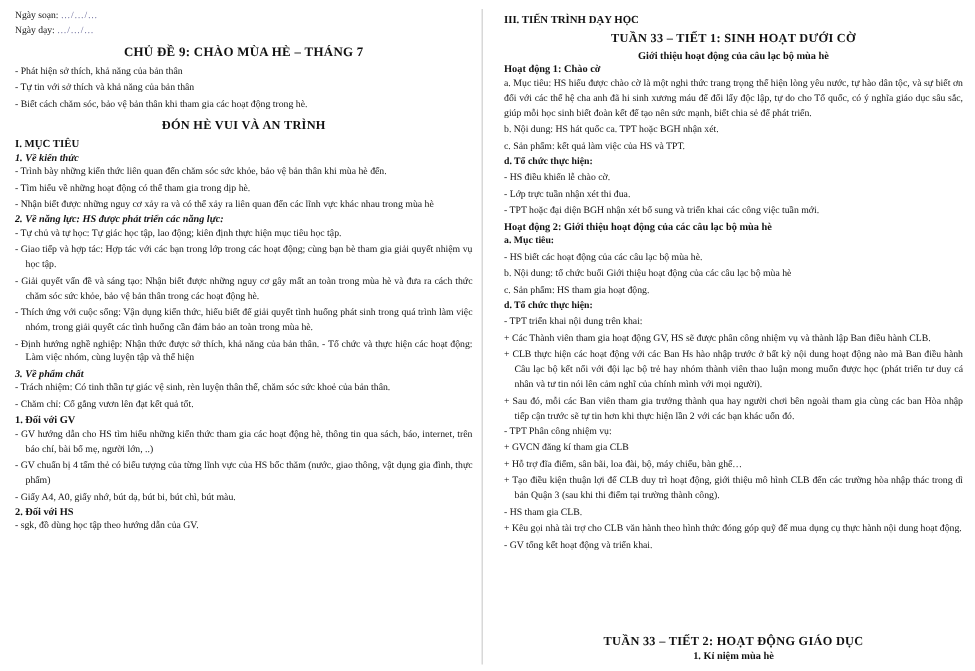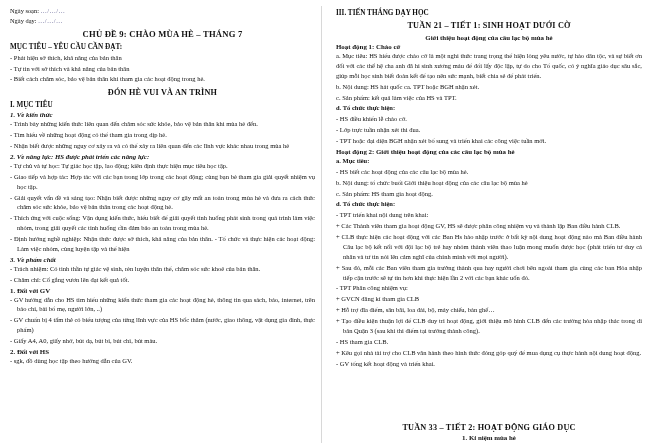--- a/index.html
+++ b/index.html
@@ -106,21 +106,20 @@
         <span class="dots">…/…/…</span>
       </div>
       <div>
         <span>Ngày dạy:</span>
         <span class="dots">…/…/…</span>
       </div>
     </div>
 
     <div class="h-center big">CHỦ ĐỀ 9: CHÀO MÙA HÈ – THÁNG 7</div>
 
-    <div class="h-left">MỤC TIÊU – YÊU CẦU CẦN ĐẠT:</div>
     <p class="t hang">- Phát hiện sở thích, khả năng của bản thân</p>
     <p class="t hang">- Tự tin với sở thích và khả năng của bản thân</p>
     <p class="t hang">- Biết cách chăm sóc, bảo vệ bản thân khi tham gia các hoạt động trong hè.</p>
 
     <div class="h-center">ĐÓN HÈ VUI VÀ AN TRÌNH</div>
 
     <div class="h-left">I. MỤC TIÊU</div>
     <div class="h-italic">1. Về kiến thức</div>
     <p class="t hang">- Trình bày những kiến thức liên quan đến chăm sóc sức khỏe, bảo vệ bản thân khi mùa hè đến.</p>
     <p class="t hang">- Tìm hiểu về những hoạt động có thể tham gia trong dịp hè.</p>
@@ -141,22 +140,22 @@
     <p class="t hang">- GV hướng dẫn cho HS tìm hiểu những kiến thức tham gia các hoạt động hè, thông tin qua sách, báo, internet, trên báo chí, bài bổ mẹ, người lớn, ..)</p>
     <p class="t hang">- GV chuẩn bị 4 tấm thẻ có biểu tượng của từng lĩnh vực của HS bốc thăm (nước, giao thông, vật dụng gia đình, thực phẩm)</p>
     <p class="t hang">- Giấy A4, A0, giấy nhớ, bút dạ, bút bi, bút chì, bút màu.</p>
     <div class="h-sub">2. Đối với HS</div>
     <p class="t hang">- sgk, đồ dùng học tập theo hướng dẫn của GV.</p>
 
   </div>
 
   <div class="col right">
 
-    <div class="h-left">III. TIẾN THÁNG DẠY HỌC</div>
-    <div class="h-center">TUẦN 21 – TIẾT 1: SINH HOẠT DƯỚI CỜ</div>
+    <div class="h-left">III. TIẾN TRÌNH DẠY HỌC</div>
+    <div class="h-center">TUẦN 33 – TIẾT 1: SINH HOẠT DƯỚI CỜ</div>
     <div class="center b" style="font-size:6.9px;margin-bottom:2px;">Giới thiệu hoạt động của câu lạc bộ mùa hè</div>
 
     <div class="h-sub">Hoạt động 1: Chào cờ</div>
     <p class="t">a. Mục tiêu: HS hiểu được chào cờ là một nghi thức trang trọng thể hiện lòng yêu nước, tự hào dân tộc, và sự biết ơn đối với các thế hệ cha anh đã hi sinh xương máu để đổi lấy độc lập, tự do cho Tổ quốc, có ý nghĩa giáo dục sâu sắc, giúp mỗi học sinh biết đoàn kết để tạo nên sức mạnh, biết chia sẻ để phát triển.</p>
     <p class="t">b. Nội dung: HS hát quốc ca. TPT hoặc BGH nhận xét.</p>
     <p class="t">c. Sản phẩm: kết quả làm việc của HS và TPT.</p>
     <p class="t b">d. Tổ chức thực hiện:</p>
     <p class="t hang">- HS điều khiển lễ chào cờ.</p>
     <p class="t hang">- Lớp trực tuần nhận xét thi đua.</p>
     <p class="t hang">- TPT hoặc đại diện BGH nhận xét bổ sung và triển khai các công việc tuần mới.</p>

